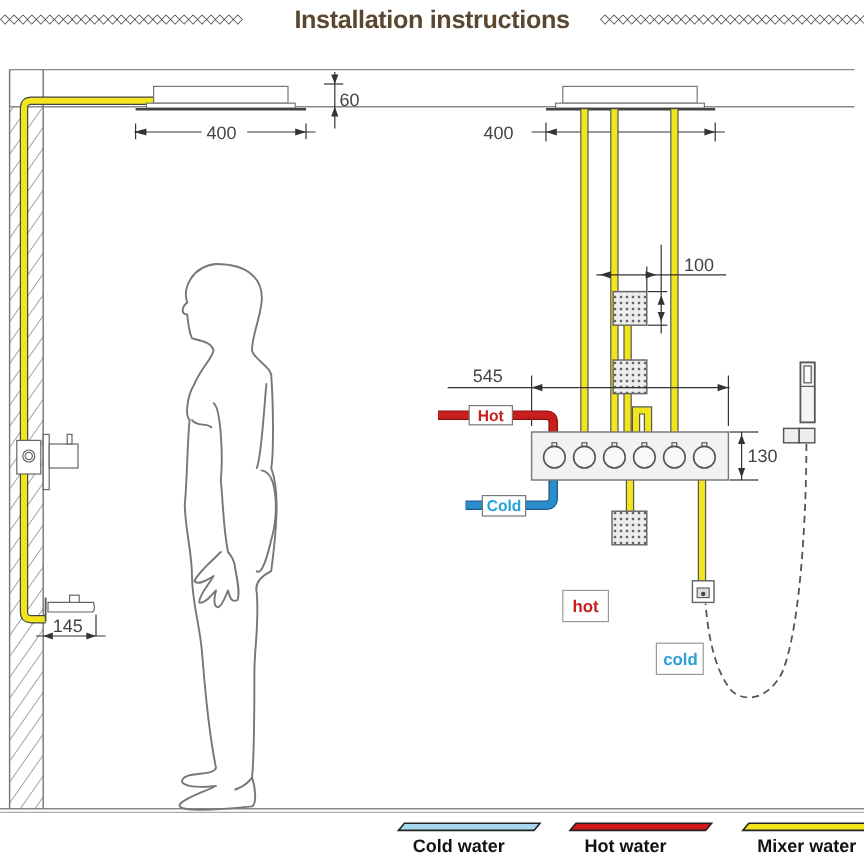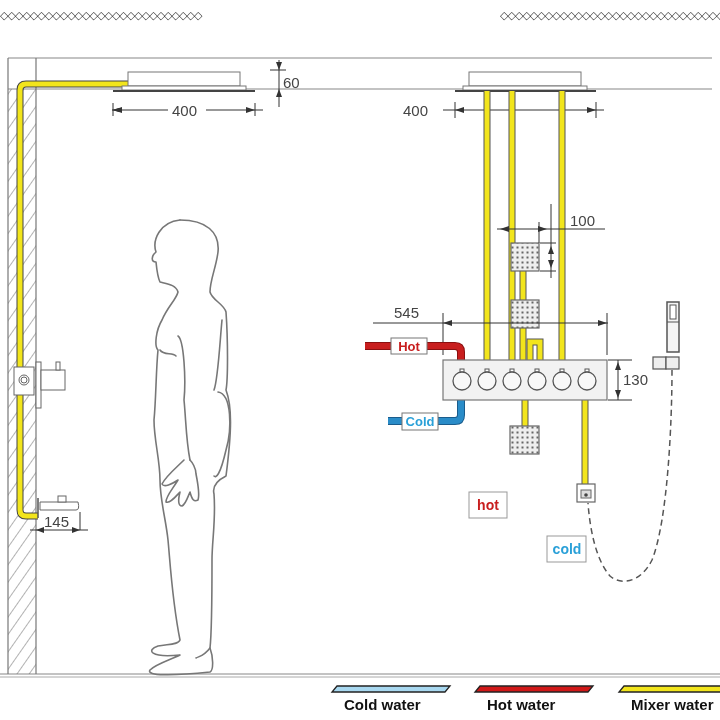--- a/index.html
+++ b/index.html
@@ -10,20 +10,21 @@
   svg{position:absolute;left:0;top:0;}
   .dim{font-family:"Liberation Sans",sans-serif;font-size:15px;fill:#444;}
   .lbl{font-family:"Liberation Sans",sans-serif;font-weight:bold;}
   .legend-label{font-family:"Liberation Sans",sans-serif;font-weight:bold;font-size:15px;fill:#111;}
 </style>
 </head>
 <body>
 
 <div id="title-bar">
   <span class="diamonds" style="left:0;width:215px;">◇◇◇◇◇◇◇◇◇◇◇◇◇◇◇◇◇◇◇◇◇◇◇◇◇◇◇</span>
+  <div id="page-title">Installation instructions</div>
   <span class="diamonds" style="left:500px;width:220px;">◇◇◇◇◇◇◇◇◇◇◇◇◇◇◇◇◇◇◇◇◇◇◇◇◇◇◇◇◇◇◇</span>
 </div>
 
 <svg width="720" height="720" viewBox="0 0 720 720">
   <defs>
     <pattern id="hatch" width="10" height="10" patternUnits="userSpaceOnUse" patternTransform="rotate(35)">
       <line x1="0" y1="0" x2="0" y2="10" stroke="#666" stroke-width="1"></line>
     </pattern>
     <pattern id="dots" width="5" height="5" patternUnits="userSpaceOnUse">
       <rect width="5" height="5" fill="#eee"></rect>

